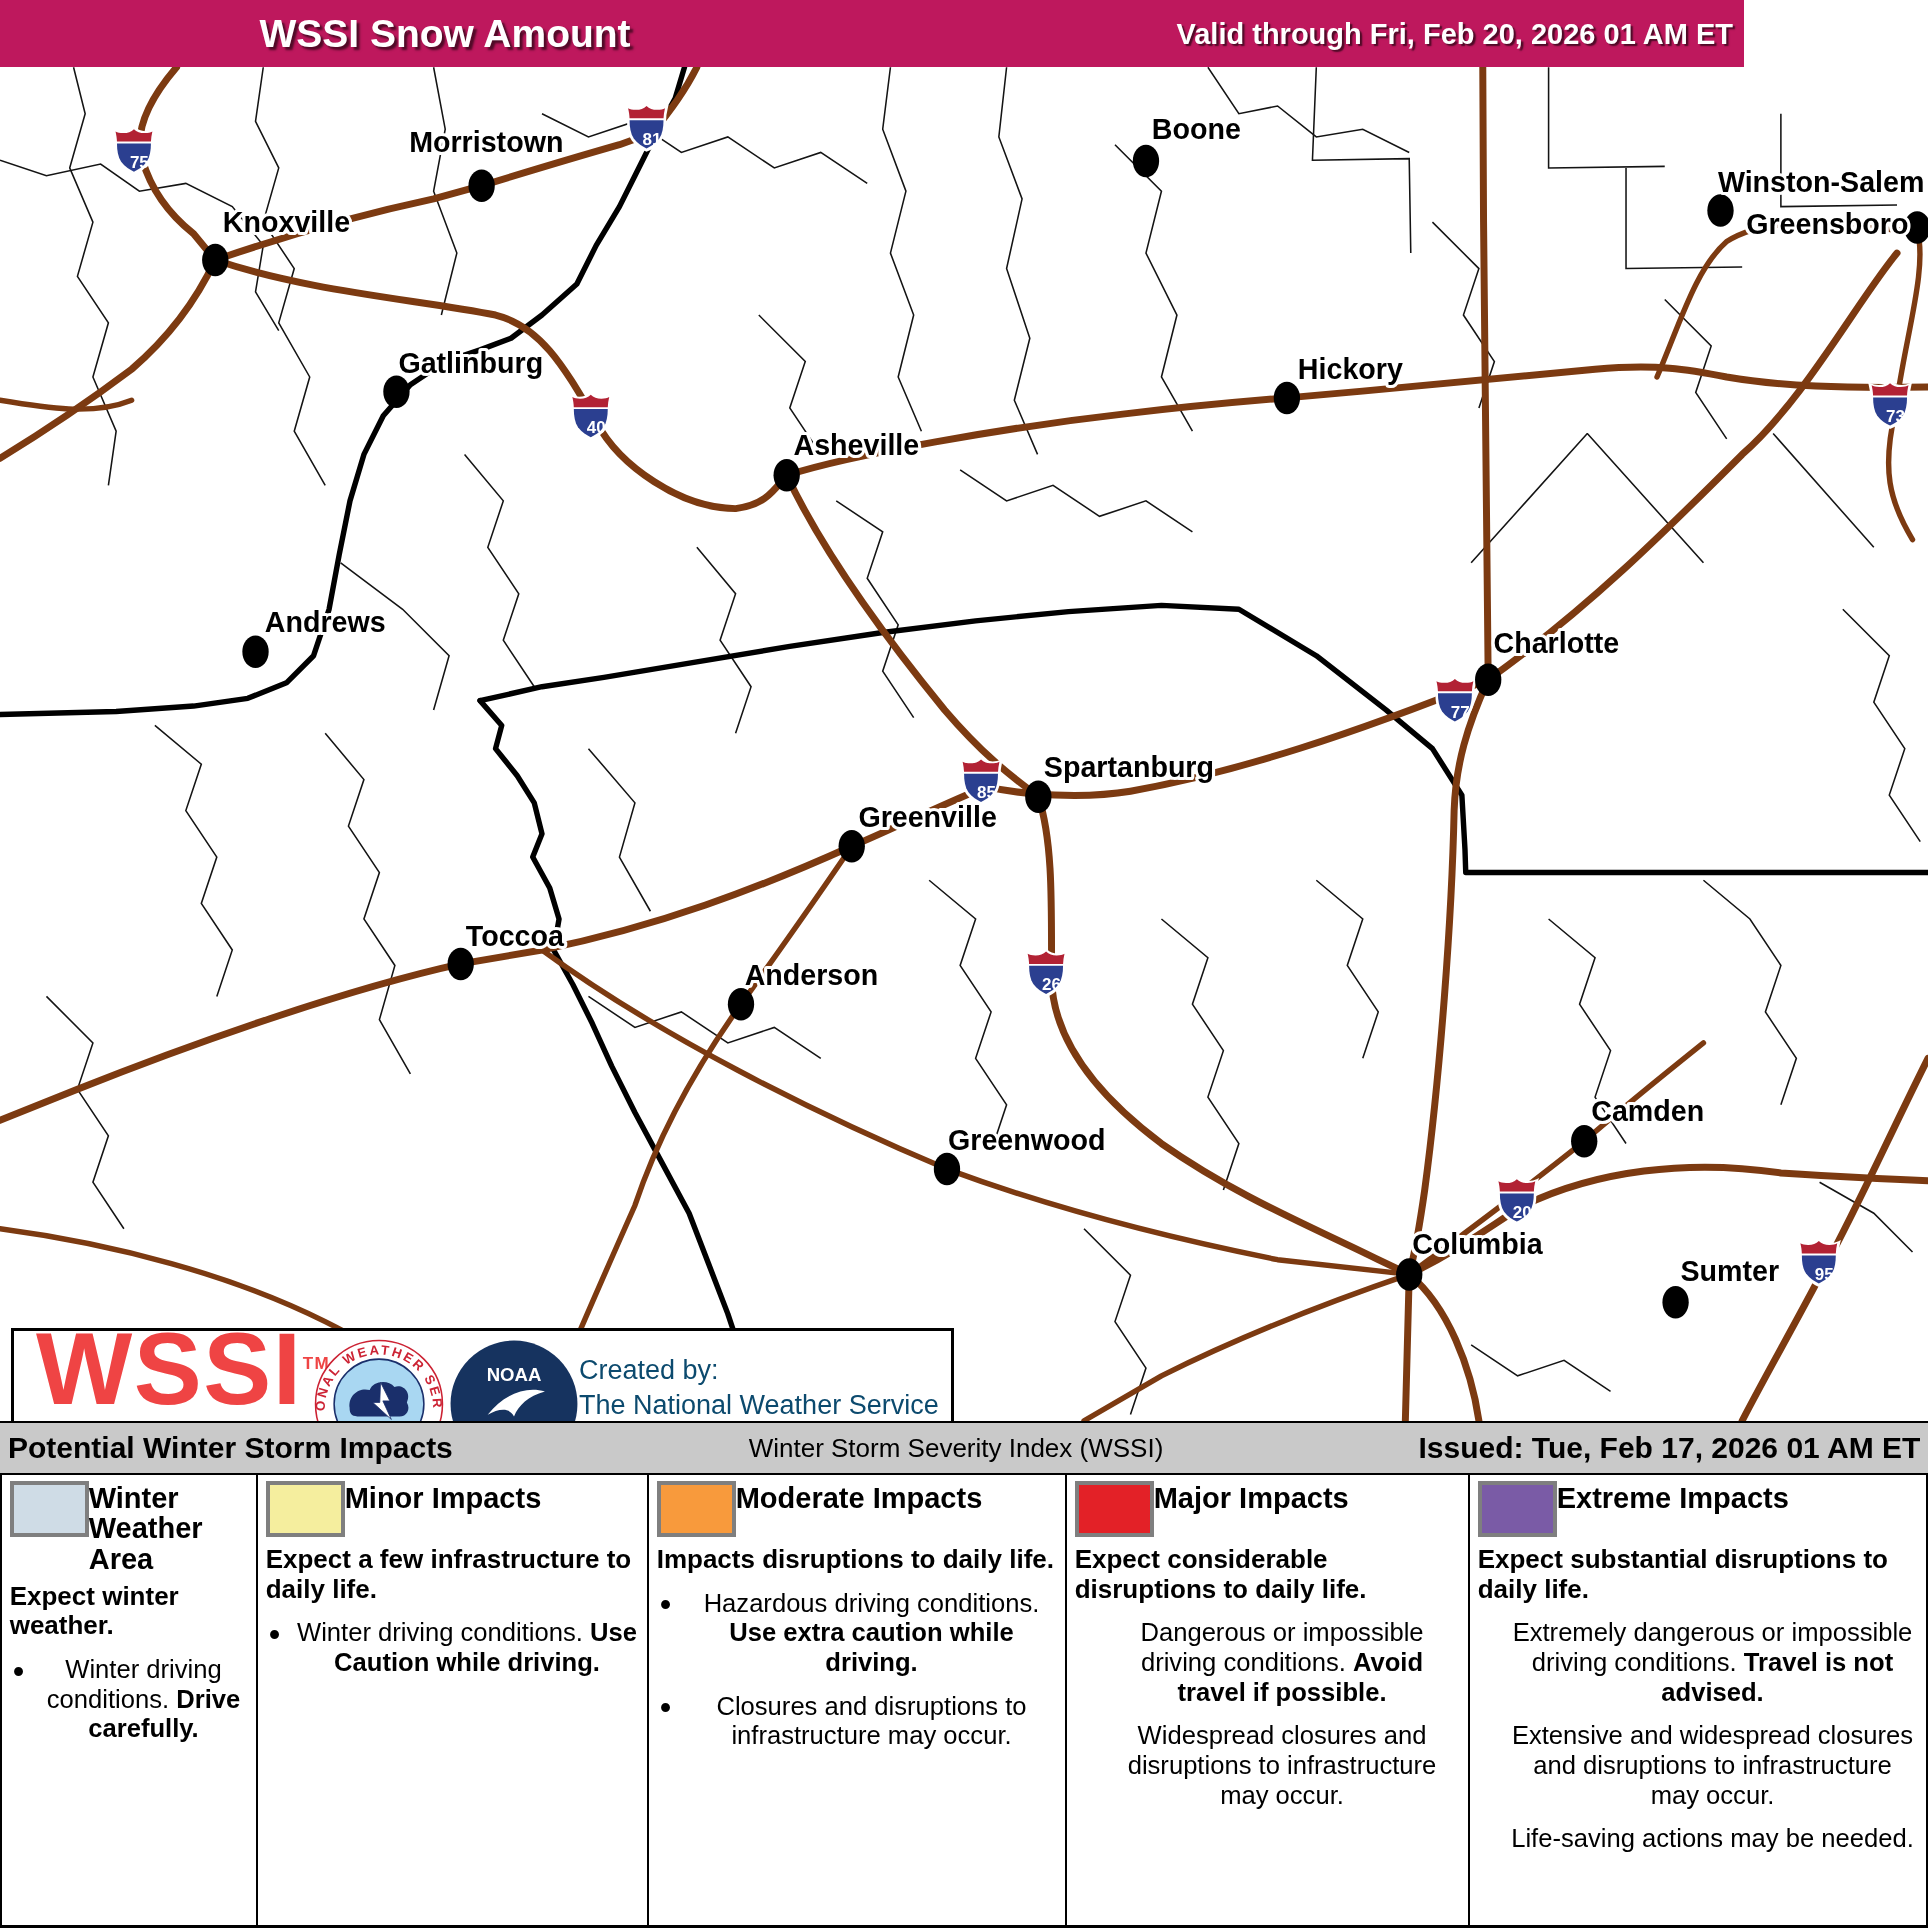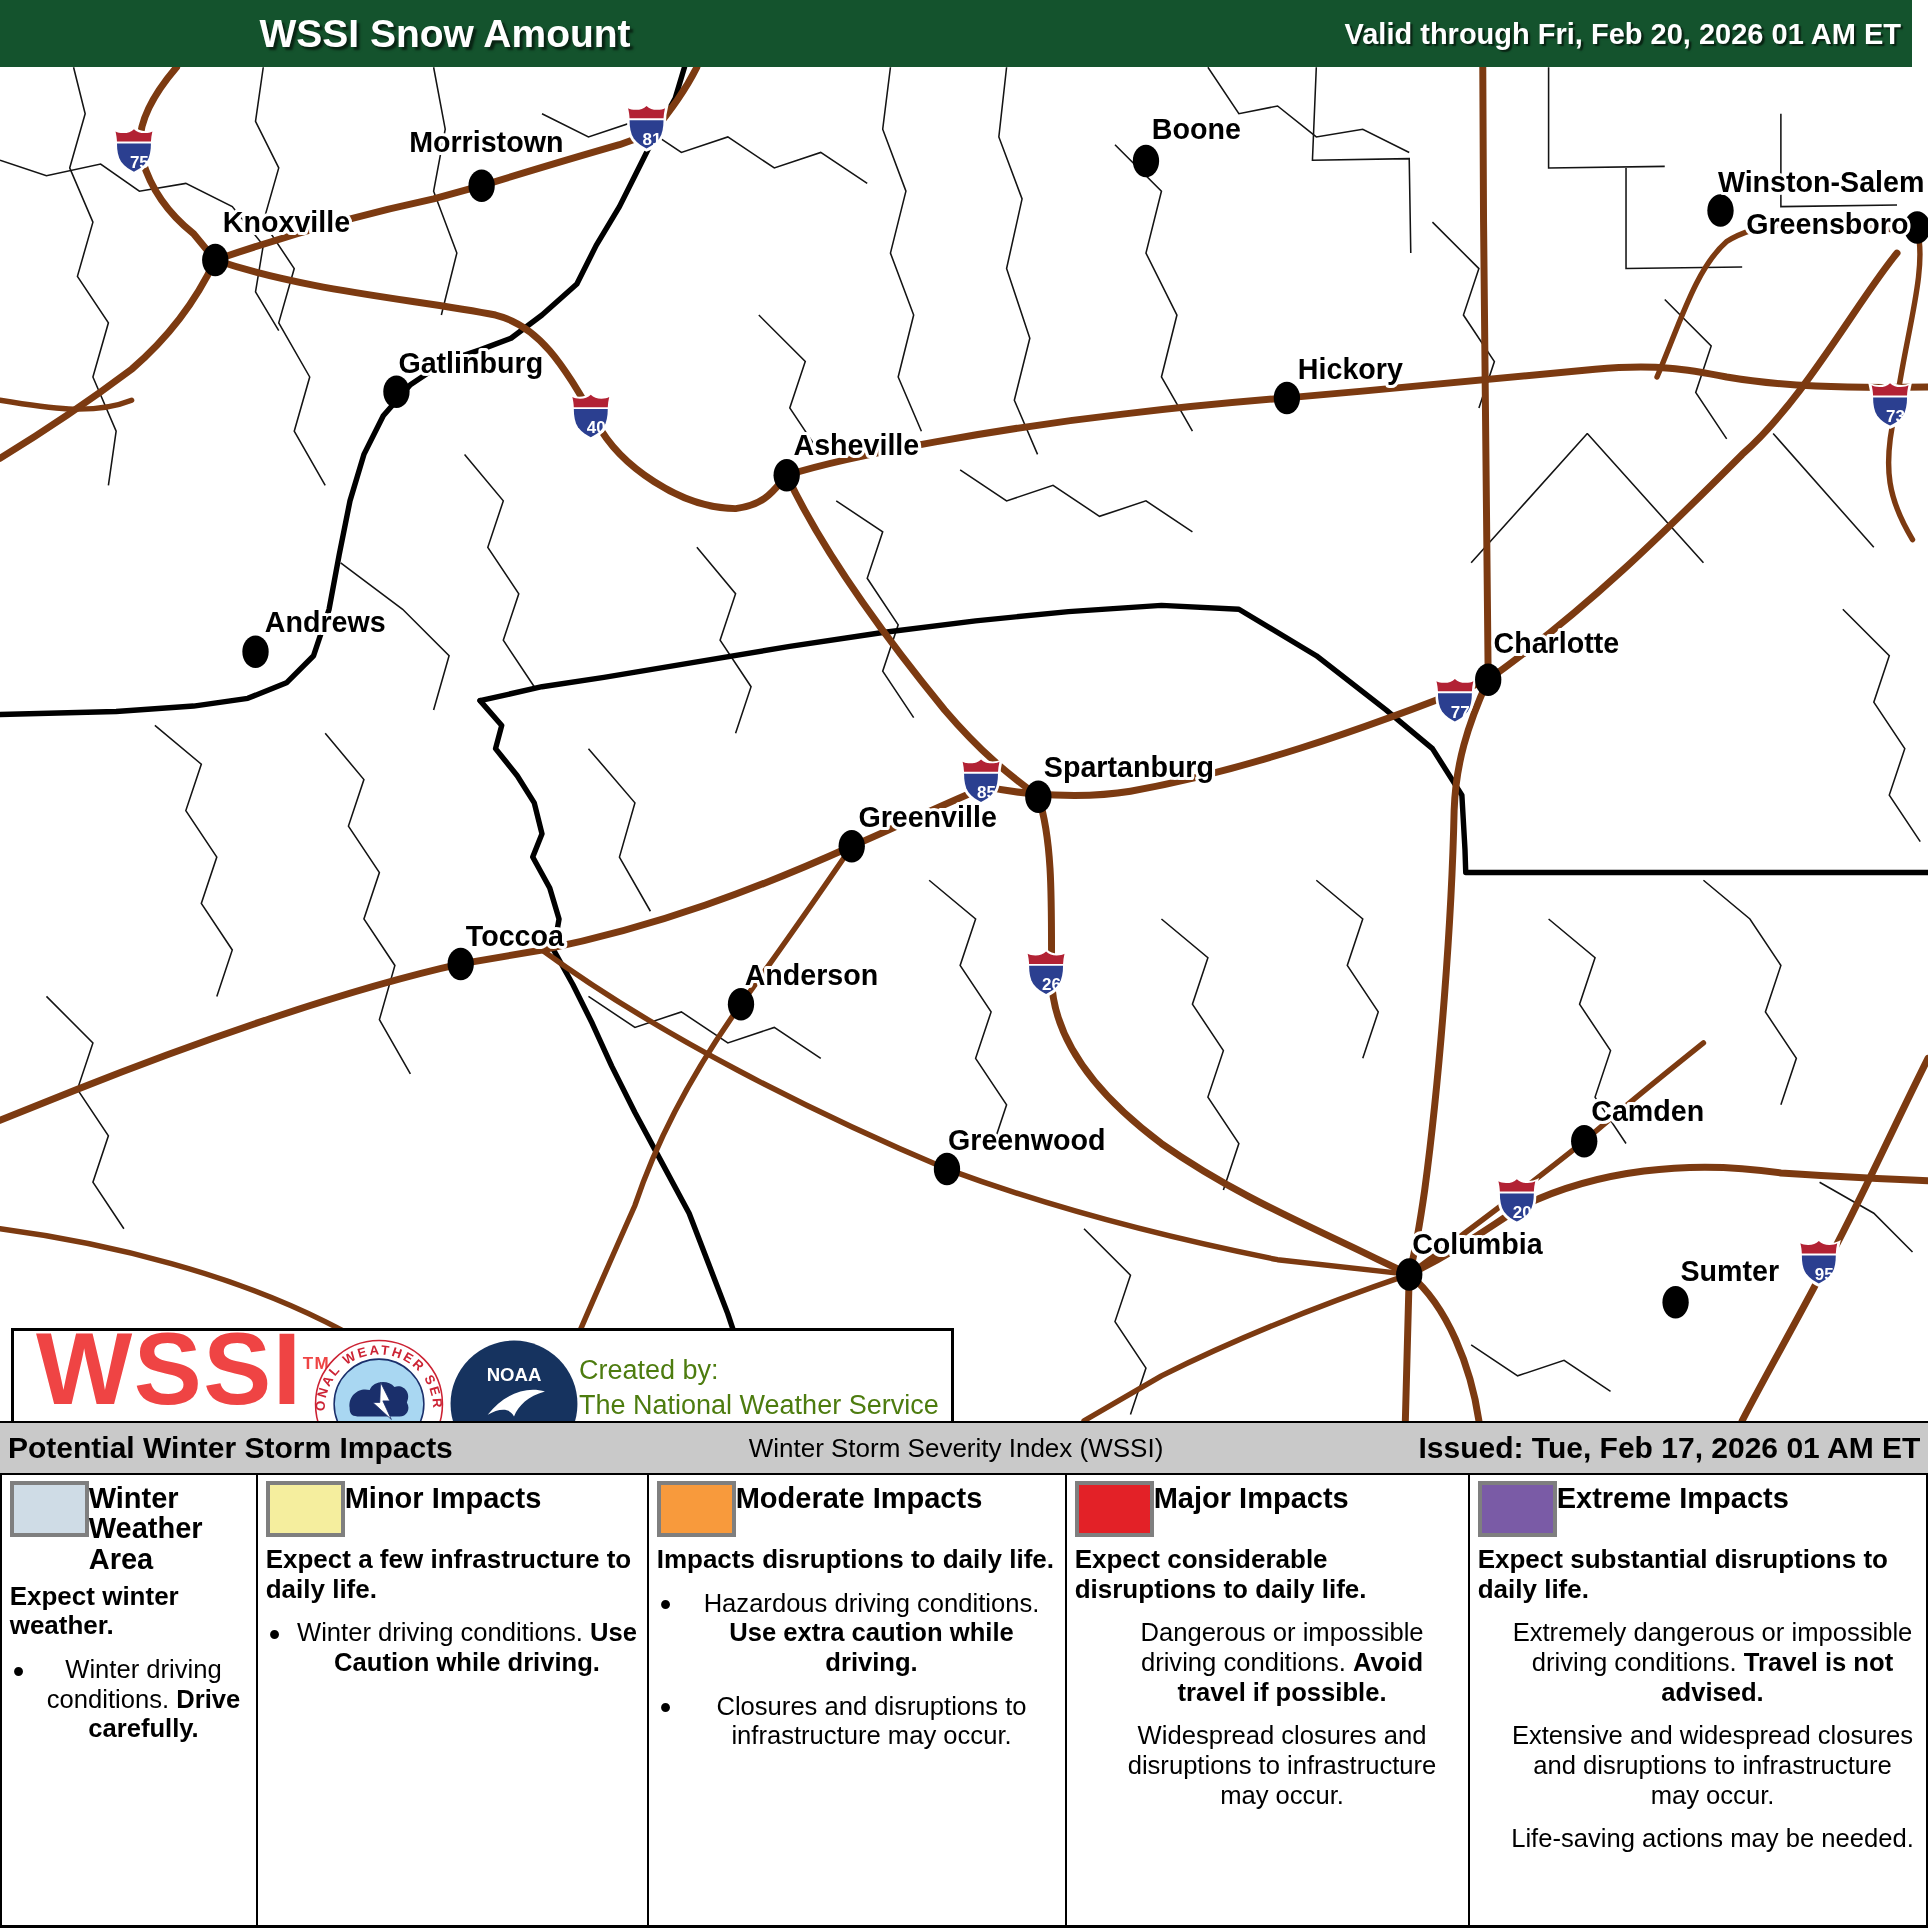--- a/index.html
+++ b/index.html
@@ -1,19 +1,19 @@
 <!DOCTYPE html>
 <html style="font-size:12.4px"><head>
 <meta charset="utf-8">
 <style>
   html,body{margin:0;padding:0;background:#ffffff;}
   .frame{position:relative;width:1928px;height:1928px;background:#ffffff;overflow:hidden;
          font-family:"Liberation Sans",sans-serif;}
   
-  .hdr{position:absolute;left:0;top:0;width:1912px;height:67px;background:#14532d;border-bottom:1.5px solid #666;}
+  .hdr{position:absolute;left:0;top:0;width:1744px;height:67px;background:#be185d;border-bottom:1.5px solid #666;}
   .hdr-title{position:absolute;left:445px;top:50%;transform:translate(-50%,-50%);
              color:#fff;font-size:39px;font-weight:bold;white-space:nowrap;
              text-shadow:3.1px 3.1px 2.3px rgba(0,0,0,0.6);}
   .hdr-valid{position:absolute;right:11px;top:50%;transform:translateY(-50%);
              color:#fff;font-size:29px;font-weight:bold;white-space:nowrap;
              text-shadow:2.3px 2.3px 1.5px rgba(0,0,0,0.6);}
   
   .map{position:absolute;left:0;top:67px;width:1928px;height:1354px;background:#fff;}
   .county{fill:none;stroke:#141414;stroke-width:2;}
   .stateline{fill:none;stroke:#000;stroke-width:7;stroke-linejoin:round;stroke-linecap:round;}
@@ -24,21 +24,21 @@
   .shield-num{font-family:"Liberation Sans",sans-serif;font-size:22px;font-weight:bold;fill:#fff;text-anchor:middle;}
   
   .logo-box{position:absolute;left:11px;top:1261px;width:943px;height:158px;background:#fff;
             border:3.1px solid #000;box-sizing:border-box;}
   .wssi-word{position:absolute;left:22px;top:-20px;color:#ef4444;font-size:102px;font-weight:bold;letter-spacing:1.5px;}
   .wssi-tm{font-size:17px;font-weight:bold;vertical-align:super;}
   .wssi-tag{position:absolute;left:23px;top:87px;color:#1d3a6d;font-size:22.5px;font-weight:bold;white-space:nowrap;}
   .wssi-strip{position:absolute;left:23px;top:115px;width:356px;height:31px;display:flex;}
   .strip-cell{flex:1;height:31px;}
   .logo-circ{position:absolute;top:7.7px;}
-  .created{position:absolute;left:565px;top:22px;color:#4d7c0f;font-size:27px;line-height:1.28;}
+  .created{position:absolute;left:565px;top:22px;color:#0c4a6e;font-size:27px;line-height:1.28;}
   
   .gray-bar{position:absolute;left:0;top:1421px;width:1928px;height:54px;background:#c9c9c9;
             border-top:2.3px solid #000;border-bottom:2.3px solid #000;box-sizing:border-box;}
   .gb-left{position:absolute;left:8px;top:50%;transform:translateY(-50%);font-size:30px;font-weight:bold;white-space:nowrap;}
   .gb-center{position:absolute;left:956px;top:50%;transform:translate(-50%,-50%);font-size:26px;white-space:nowrap;}
   .gb-right{position:absolute;right:7.7px;top:50%;transform:translateY(-50%);font-size:30px;font-weight:bold;white-space:nowrap;}
   
   .legend{position:absolute;left:0;top:1475px;width:1928px;height:453px;background:#fff;box-sizing:border-box;
           border-left:2.3px solid #000;border-right:2.3px solid #000;border-bottom:3.9px solid #000;}
   .lg-col{position:absolute;top:0;height:453px;box-sizing:border-box;border-right:2.3px solid #000;padding:6.2px 7.7px;}

